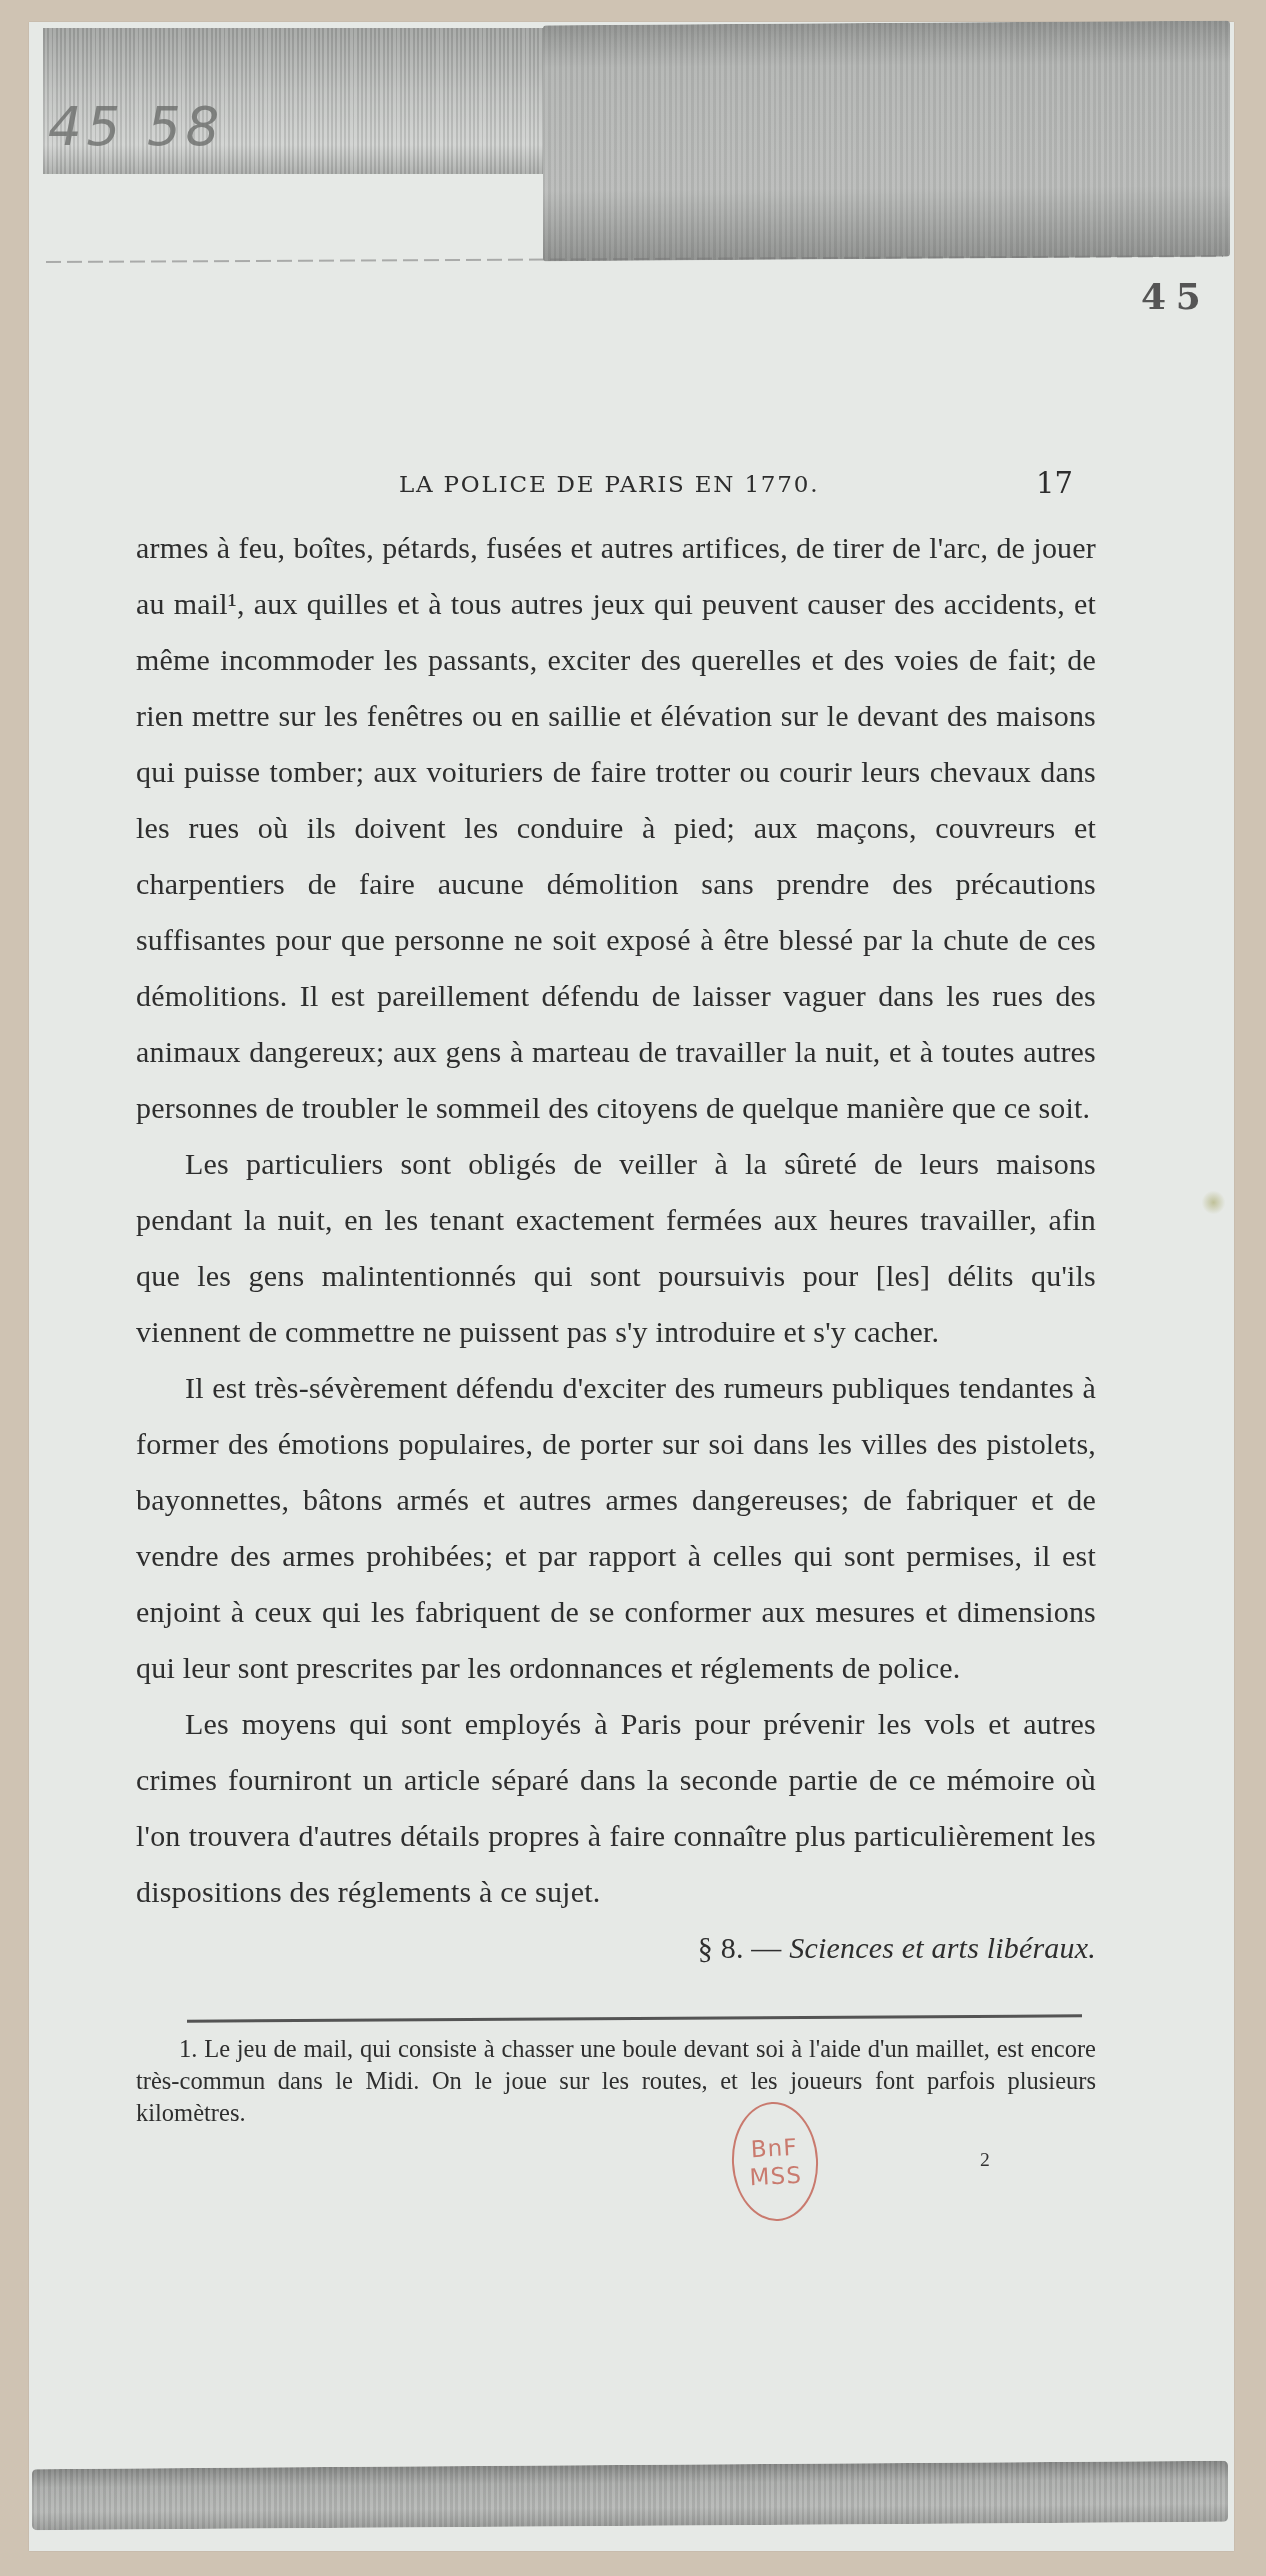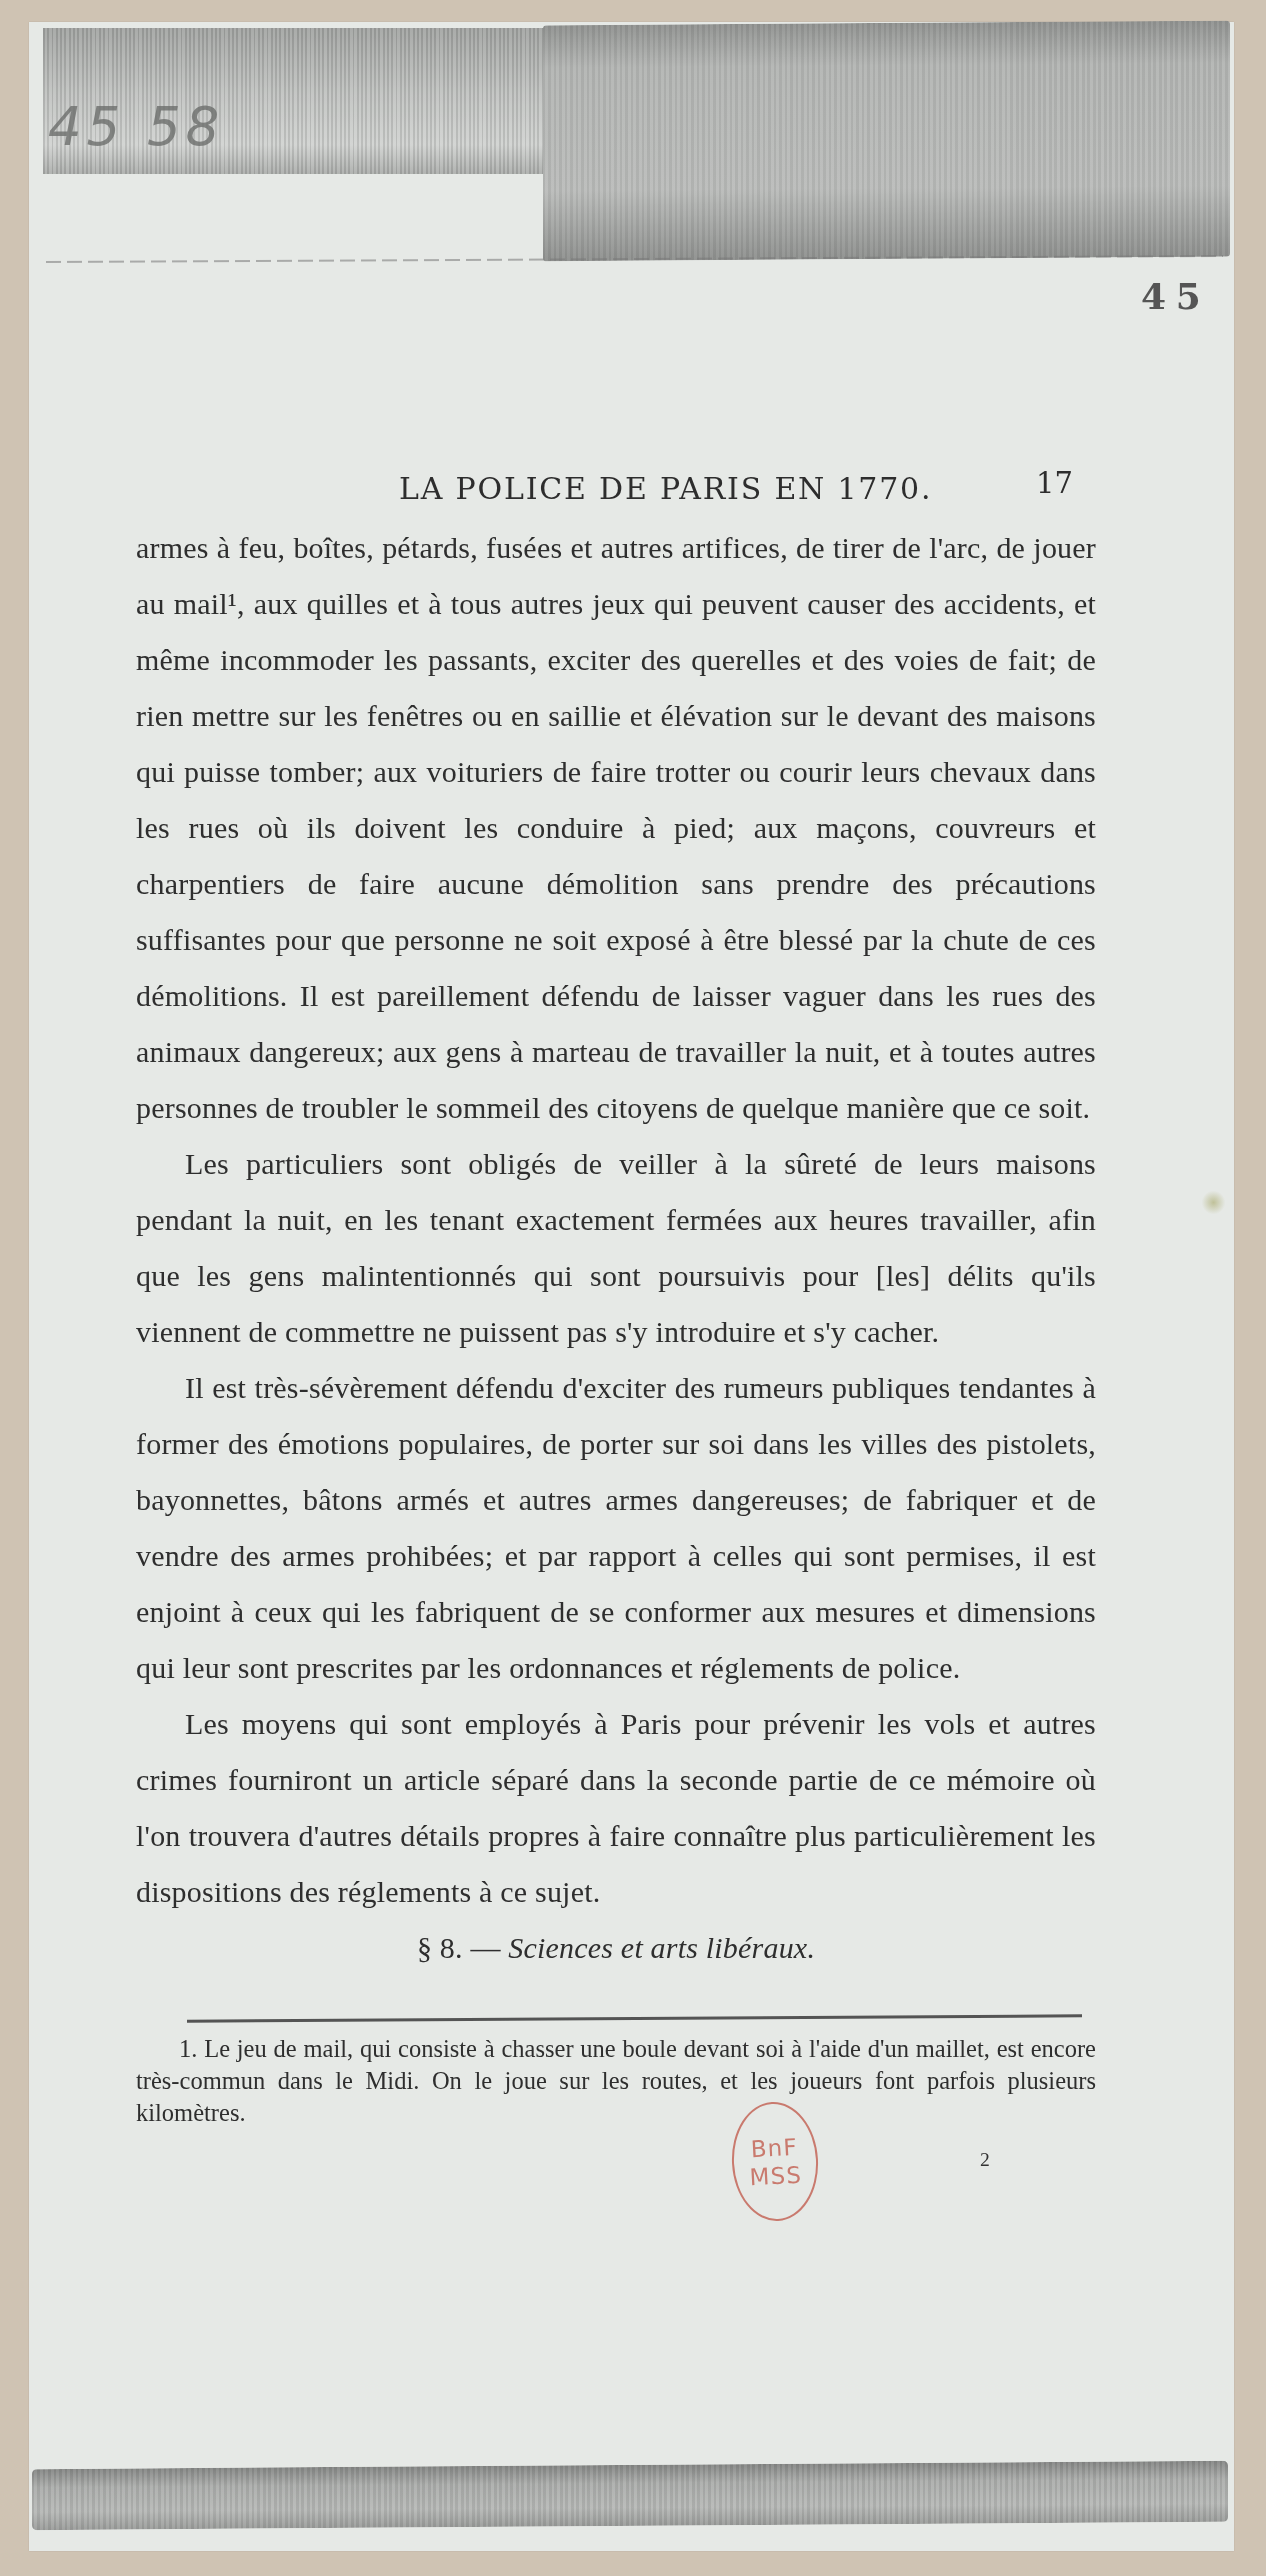--- a/index.html
+++ b/index.html
@@ -48,38 +48,38 @@
     font-family: "DejaVu Sans", sans-serif; font-size: 53px; color: #6d6f6d;
     letter-spacing: 4.9px; font-weight: 300; font-style: italic; opacity: 0.8;
   }
   .folio {
     position: absolute; left: 1141px; top: 275px;
     font-family: "DejaVu Serif", serif; font-weight: bold;
     font-size: 36px; color: #555; letter-spacing: 9.8px;
   }
   .running-head {
     position: absolute; left: 399px; top: 471px;
-    font-size: 30px; letter-spacing: 1.8px; color: #2d2d2d;
+    font-size: 23px; letter-spacing: 1.8px; color: #2d2d2d;
     font-variant: small-caps;
   }
   .page-number {
     position: absolute; left: 1036px; top: 466px;
     font-size: 29px; color: #2d2d2d;
   }
   .text-block {
     position: absolute; left: 136px; top: 520px; width: 960px;
     color: #2e2e2e; font-size: 30px; line-height: 56px;
     text-align: justify;
     font-family: "Liberation Serif", "DejaVu Serif", serif;
     letter-spacing: 0.2px;
   }
   .text-block p { margin: 0; }
   .text-block p.indent { text-indent: 49px; }
   .section-heading {
-    text-align: center; font-style: italic; margin: 0;
+    text-align: right; font-style: italic; margin: 0;
   }
   .section-heading .sec-num { font-style: normal; }
   .rule {
     position: absolute; left: 187px; top: 2017px; width: 895px; height: 2.5px;
     background: #3a3a3a; transform: rotate(-0.35deg); opacity: 0.85;
   }
   .footnote {
     position: absolute; left: 136px; top: 2033px; width: 960px;
     color: #2e2e2e; font-size: 24.5px; line-height: 32px;
     font-family: Liberation Serif, serif;

